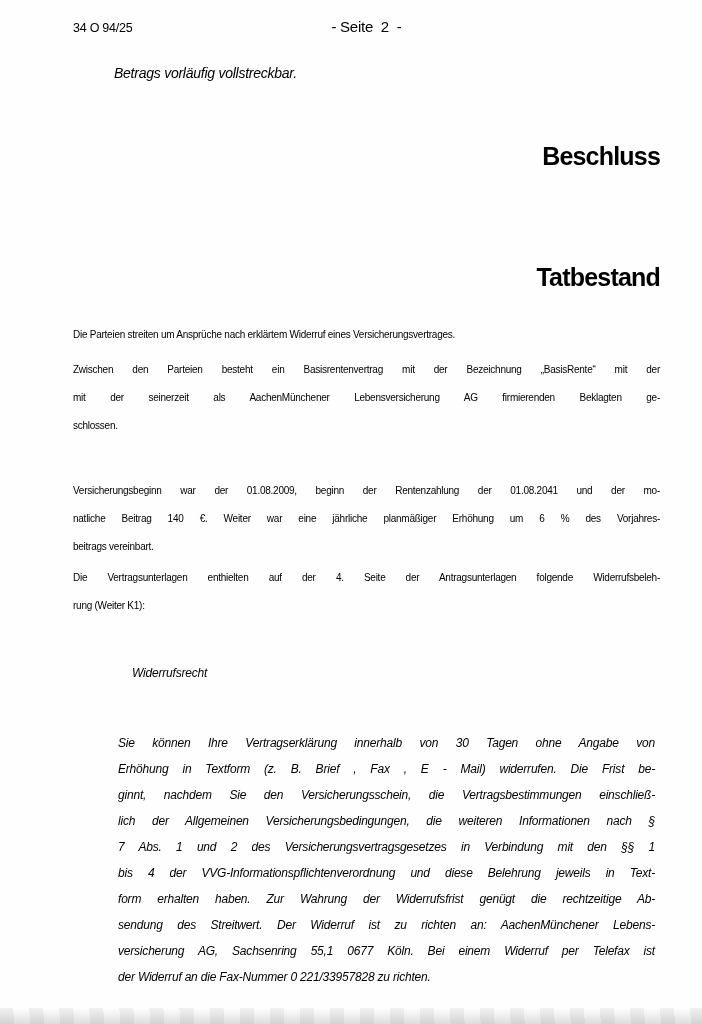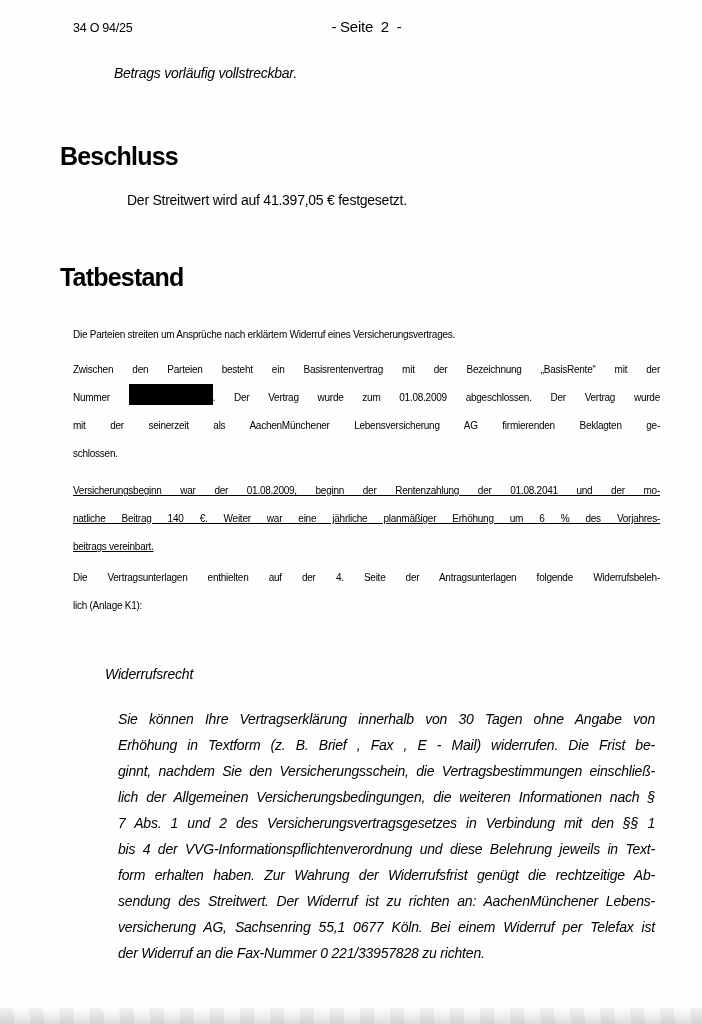--- a/index.html
+++ b/index.html
@@ -14,46 +14,46 @@
     color: #000000;
     letter-spacing: -0.25px;
   }
   .abs { position: absolute; }
 
   .hdr-case  { left: 73px;  top: 21px;  font-size: 12.5px; }
   .hdr-page  { left: 73px;  top: 18px;  width: 587px; text-align: center; font-size: 15px; white-space: pre; }
 
   .lead      { left: 114px; top: 65px;  font-size: 14px; font-style: italic; }
 
-  .doc-h     { left: 60px;  width: 587px; text-align: left;
+  .doc-h     { left: 73px;  width: 587px; text-align: right;
                font-size: 25px; font-weight: bold; letter-spacing: -0.8px; }
   .h-beschluss  { top: 142px; }
   .h-tatbestand { top: 263px; }
 
   .streitwert { left: 127px; top: 192px; font-size: 14px; }
 
   .para { left: 73px; width: 587px; font-size: 10px; line-height: 28px; }
   .p1 { top: 321px; }
   .p2 { top: 356px; }
-  .p3 { top: 477px; text-decoration: underline; }
+  .p3 { top: 477px; }
   .p4 { top: 564px; }
 
   .jline { text-align: justify; text-align-last: justify; height: 28px; }
   .jline.last { text-align-last: left; }
 
   .redaction {
     display: inline-block;
     width: 84px;
     height: 21px;
     background: #000;
     vertical-align: -4px;
   }
 
-  .quote-h { left: 105px; top: 666px; font-size: 14px; font-style: italic; letter-spacing: -0.2px; }
-  .quote   { left: 118px; top: 706px; width: 537px; font-size: 14px; font-style: italic;
+  .quote-h { left: 132px; top: 666px; font-size: 12px; font-style: italic; letter-spacing: -0.2px; }
+  .quote   { left: 118px; top: 730px; width: 537px; font-size: 12px; font-style: italic;
              line-height: 26px; letter-spacing: -0.2px; }
   .quote .jline { height: 26px; }
 
   .scan-shadow {
     left: 0; bottom: 0; width: 702px; height: 16px;
     background:
       repeating-linear-gradient(87deg, rgba(0,0,0,0.05) 0 14px, rgba(0,0,0,0) 14px 30px),
       linear-gradient(to bottom, rgba(0,0,0,0) 0%, rgba(0,0,0,0.07) 55%, rgba(0,0,0,0.13) 100%);
   }
 </style>
@@ -62,45 +62,40 @@
 
 <div class="page">
 
   <div class="abs hdr-case">34 O 94/25</div>
   <div class="abs hdr-page">- Seite  2  -</div>
 
   <div class="abs lead">Betrags vorläufig vollstreckbar.</div>
 
   <div class="abs doc-h h-beschluss">Beschluss</div>
 
-  <div class="abs streitwert">Der Streitwert wird auf 41.397,05 € festgesetzt.</div>
 
   <div class="abs doc-h h-tatbestand">Tatbestand</div>
 
   <div class="abs para p1">Die Parteien streiten um Ansprüche nach erklärtem Widerruf eines Versicherungsvertrages.</div>
 
   <div class="abs para p2">
     <div class="jline">Zwischen den Parteien besteht ein Basisrentenvertrag mit der Bezeichnung „BasisRente“ mit der</div>
-    <div class="jline">
-      <span>Nummer</span>
-      <span class="redaction"></span><span>. Der Vertrag wurde zum 01.08.2009 abgeschlossen. Der Vertrag wurde</span>
-    </div>
     <div class="jline">mit der seinerzeit als AachenMünchener Lebensversicherung AG firmierenden Beklagten ge-</div>
     <div class="jline last">schlossen.</div>
   </div>
 
   <div class="abs para p3">
     <div class="jline">Versicherungsbeginn war der 01.08.2009, beginn der Rentenzahlung der 01.08.2041 und der mo-</div>
     <div class="jline">natliche Beitrag 140 €. Weiter war eine jährliche planmäßiger Erhöhung um 6 % des Vorjahres-</div>
     <div class="jline last">beitrags vereinbart.</div>
   </div>
 
   <div class="abs para p4">
     <div class="jline">Die Vertragsunterlagen enthielten auf der 4. Seite der Antragsunterlagen folgende Widerrufsbeleh-</div>
-    <div class="jline last">lich (Anlage K1):</div>
+    <div class="jline last">rung (Weiter K1):</div>
   </div>
 
   <div class="abs quote-h">Widerrufsrecht</div>
 
   <div class="abs quote">
     <div class="jline">Sie können Ihre Vertragserklärung innerhalb von 30 Tagen ohne Angabe von</div>
     <div class="jline">Erhöhung in Textform (z. B. Brief , Fax , E - Mail) widerrufen. Die Frist be-</div>
     <div class="jline">ginnt, nachdem Sie den Versicherungsschein, die Vertragsbestimmungen einschließ-</div>
     <div class="jline">lich der Allgemeinen Versicherungsbedingungen, die weiteren Informationen nach §</div>
     <div class="jline">7 Abs. 1 und 2 des Versicherungsvertragsgesetzes in Verbindung mit den §§ 1</div>

